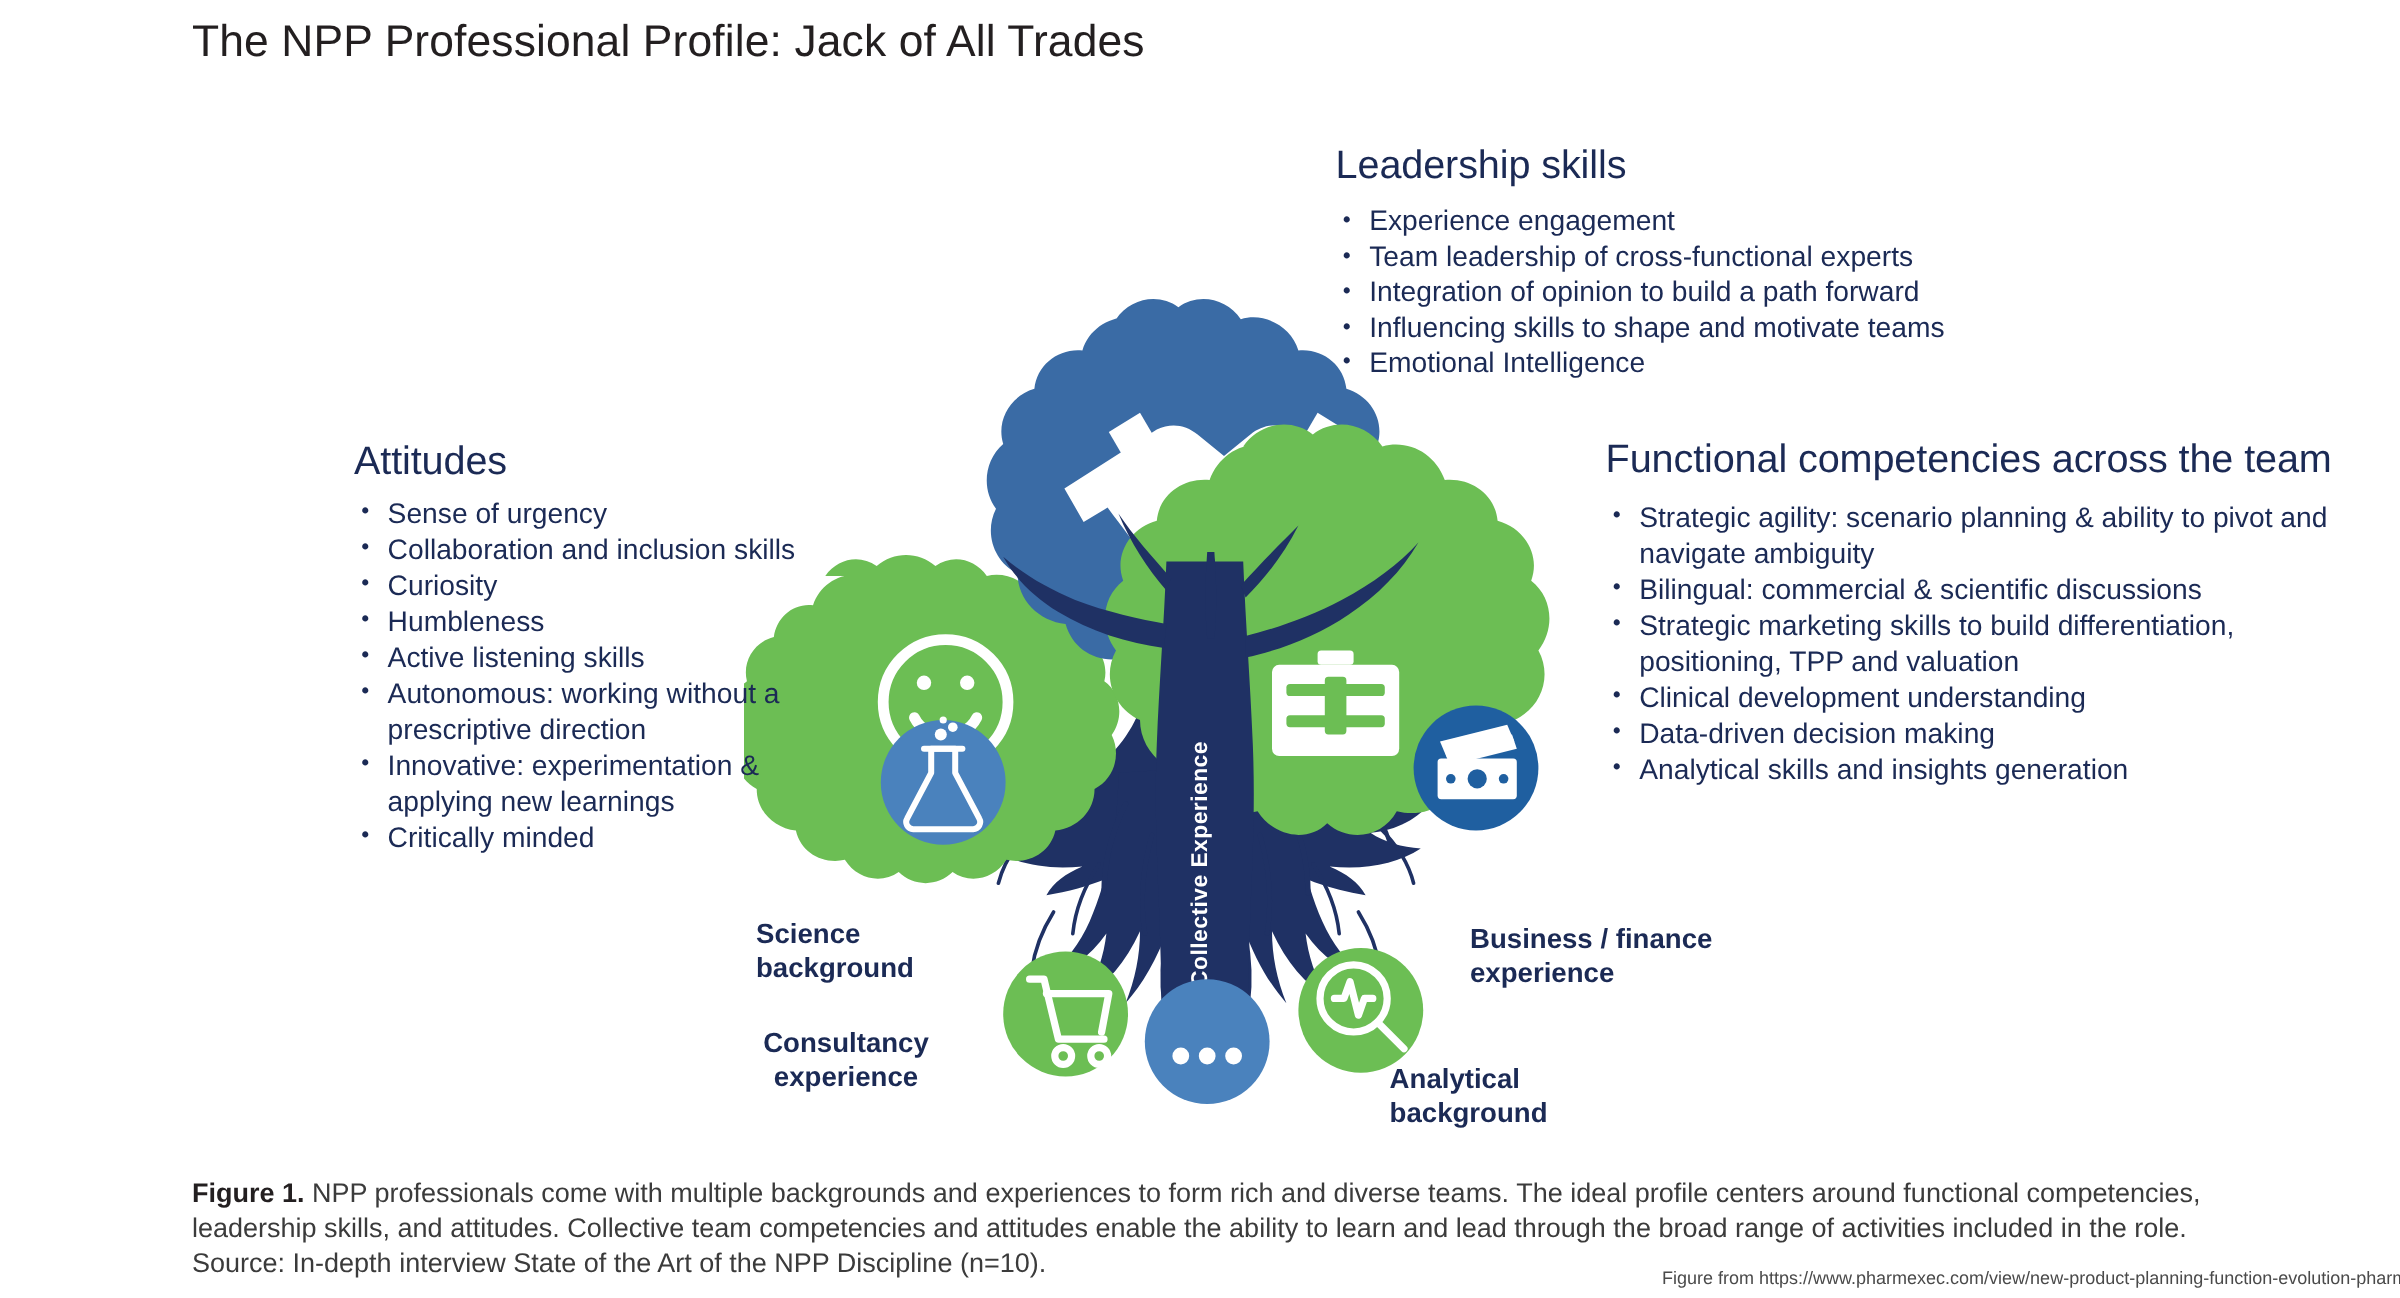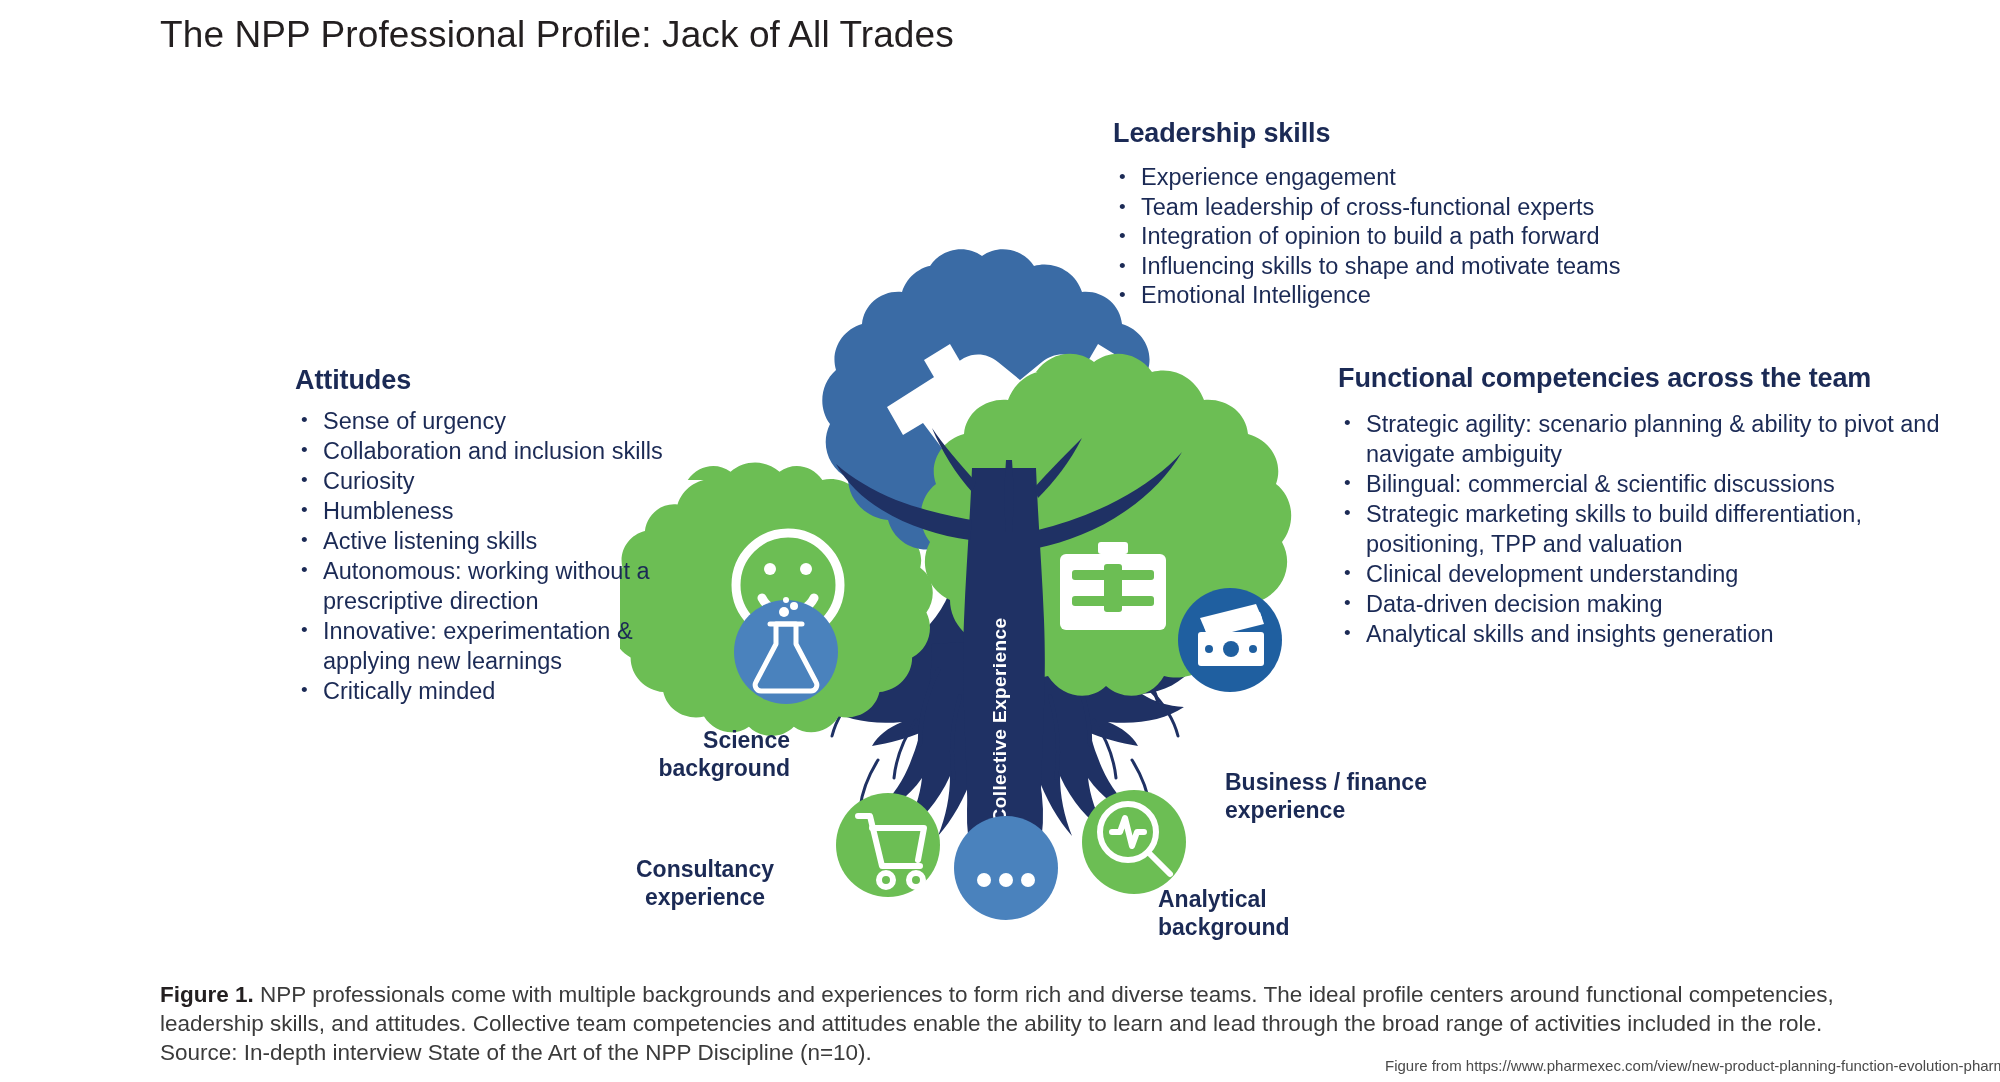--- a/index.html
+++ b/index.html
@@ -17,21 +17,21 @@
   #page-title{
     position:absolute;left:160px;top:14px;
     font-size:37px;font-weight:400;color:#231f20;
     letter-spacing:.1px;white-space:nowrap;
   }
 
   
   .block{position:absolute;}
   .block h2{
     margin:0 0 10px 0;
-    font-size:27px;font-weight:700;color:#1b2a55;
+    font-size:33px;font-weight:400;color:#1b2a55;
     letter-spacing:-.1px;
   }
   .block ul{margin:0;padding:0;list-style:none;}
   .block li{
     position:relative;
     padding-left:28px;
     font-size:23.5px;line-height:29.5px;
     color:#1b2a55;font-weight:400;
     margin-bottom:0px;
   }
@@ -55,21 +55,21 @@
     width:770px;height:740px;
   }
   #tree-svg{display:block;width:770px;height:740px;}
 
   
   .root-label{
     position:absolute;
     font-size:23px;line-height:28px;
     font-weight:700;color:#1b2a55;
   }
-  #lbl-science{left:630px;top:726px;width:160px;text-align:right;}
+  #lbl-science{left:630px;top:764px;width:160px;}
   #lbl-business{left:1225px;top:768px;width:230px;text-align:left;}
   #lbl-consultancy{left:620px;top:855px;width:170px;text-align:center;}
   #lbl-analytical{left:1158px;top:885px;width:190px;text-align:left;}
 
   
   #figure-caption{
     position:absolute;left:160px;top:980px;width:1730px;
     font-size:22.5px;line-height:29px;color:#3b3b3b;
     font-weight:400;
   }

